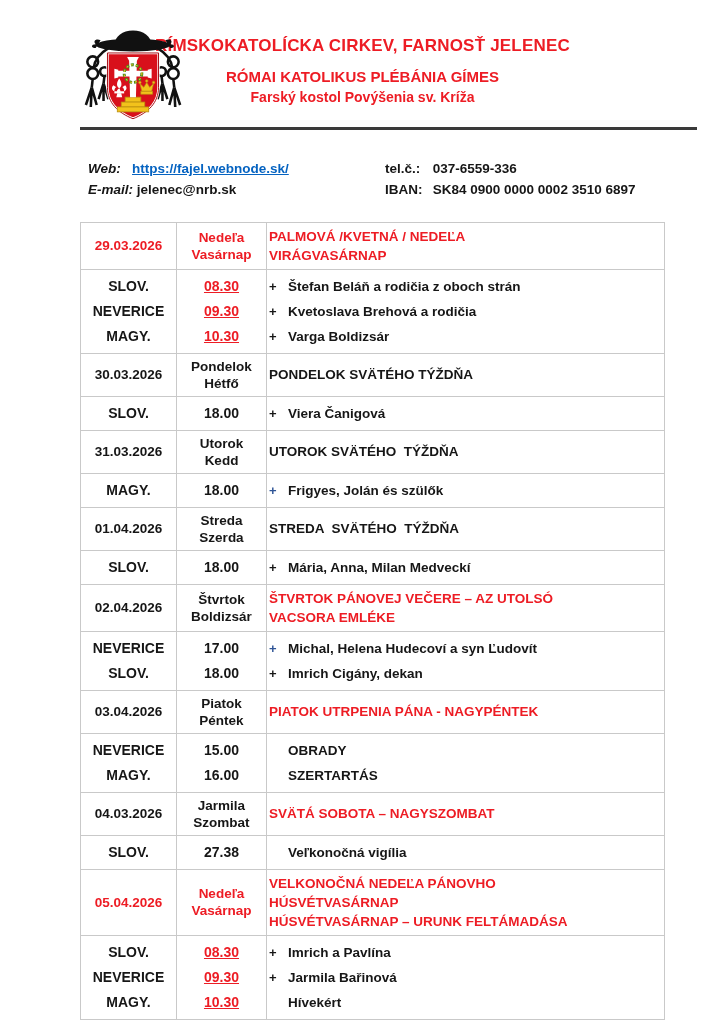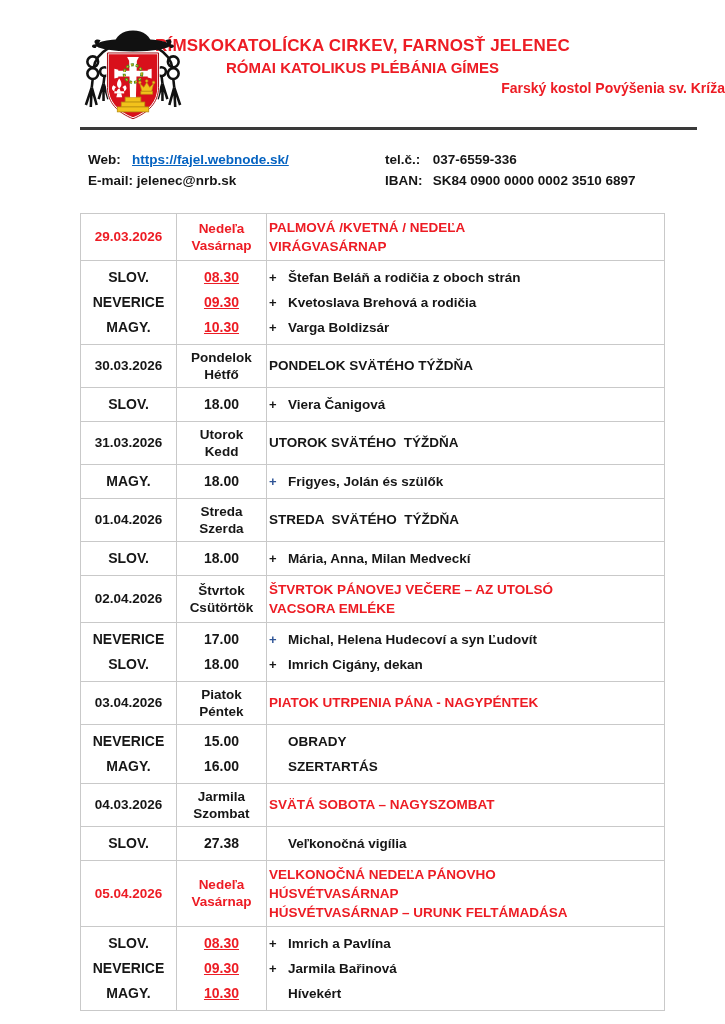--- a/index.html
+++ b/index.html
@@ -11,30 +11,30 @@
   body{
     width:725px; height:1024px; position:relative; overflow:hidden;
     font-family:"Liberation Sans","DejaVu Sans",sans-serif;
     font-weight:700; color:var(--black);
   }
   
   .header{position:relative; padding-top:36px;}
   .crest{position:absolute; left:79px; top:26px; width:108px; height:104px;}
   .titles{text-align:center; line-height:1.15;}
   .title1{color:var(--red); font-size:17px; letter-spacing:.2px;}
-  .title2{color:var(--red); font-size:15px; margin-top:3px;}
-  .title3{color:var(--red); font-size:14px; margin-top:4px;text-align:right;}
+  .title2{color:var(--red); font-size:15px; margin-top:12px;}
+  .title3{color:var(--red); font-size:14px; margin-top:4px;}
   .rule{position:absolute; left:80px; top:127px; width:617px; height:3px; background:var(--rule);}
   
   .contact{
     margin:53px 0 0 88px; width:600px;
     display:grid; grid-template-columns:297px auto;
     font-size:13.5px; line-height:21px;
   }
-  .contact .lbl{display:inline-block;}
+  .contact .lbl{display:inline-block;font-style:italic;}
   .contact .lbl-fixed{display:inline-block; min-width:44px;}
   a.weblink{color:var(--link_blue); text-decoration:underline; cursor:pointer;}
   
   table.schedule{
     margin:22px 0 0 80px; width:584px;
     border-collapse:collapse; table-layout:fixed;
   }
   table.schedule td{
     border:1px solid var(--table_border);
     vertical-align:middle; padding:4px 2px;
@@ -242,21 +242,21 @@
           <div>18.00</div>
         </td>
         <td class="c3 black"><div class="intent"><span class="plus black">+</span><span class="itext">Mária, Anna, Milan Medveckí</span></div></td>
       </tr>
       <tr class="day-row">
         <td class="c1 black">
           <div>02.04.2026</div>
         </td>
         <td class="c2 black">
           <div>Štvrtok</div>
-          <div>Csütörtök</div>
+          <div>Boldizsár</div>
         </td>
         <td class="c3 red"><div>ŠTVRTOK PÁNOVEJ VEČERE – AZ UTOLSÓ</div><div>VACSORA EMLÉKE</div></td>
       </tr>
       <tr class="mass-row">
         <td class="c1 black">
           <div>NEVERICE</div>
           <div>SLOV.</div>
         </td>
         <td class="c2 black">
           <div>17.00</div>

